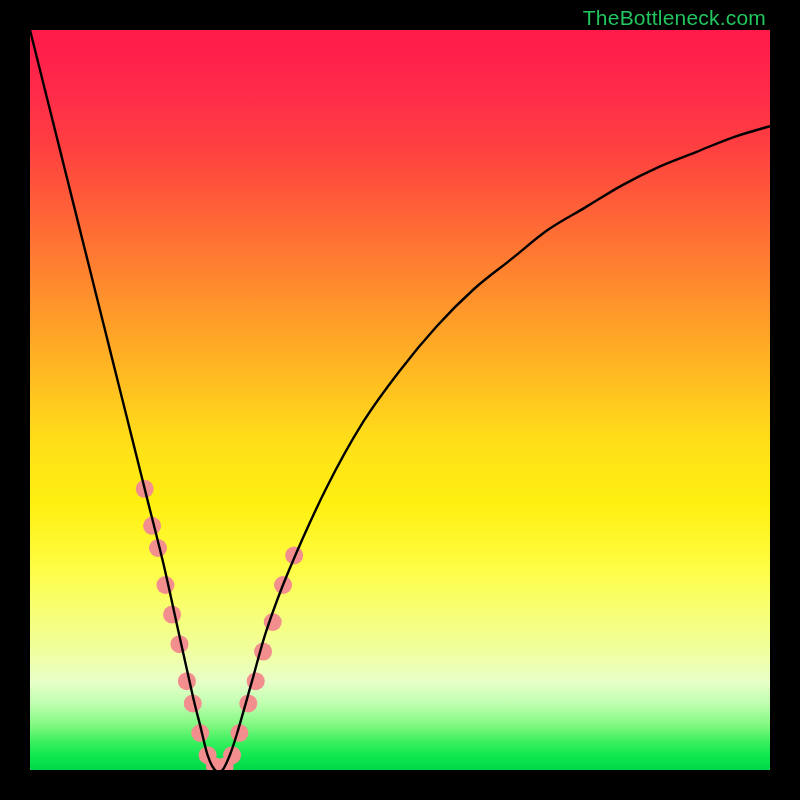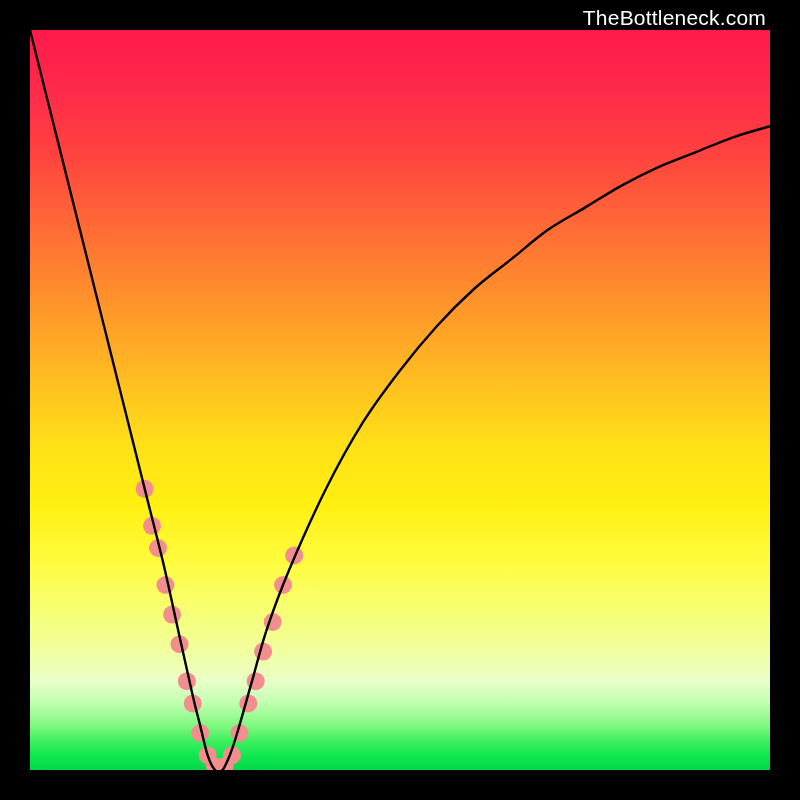--- a/index.html
+++ b/index.html
@@ -36,21 +36,21 @@
       #10e850 98%,
       #00d848 100%
     );
   }
   .watermark {
     position: absolute;
     top: 6px;
     right: 34px;
     font-family: Arial, Helvetica, sans-serif;
     font-size: 21px;
-    color: #ffffff;
+    color: #22c55e;
     letter-spacing: 0.2px;
   }
   svg.curve {
     position: absolute;
     left: 0;
     top: 0;
     width: 740px;
     height: 740px;
   }
 </style>

